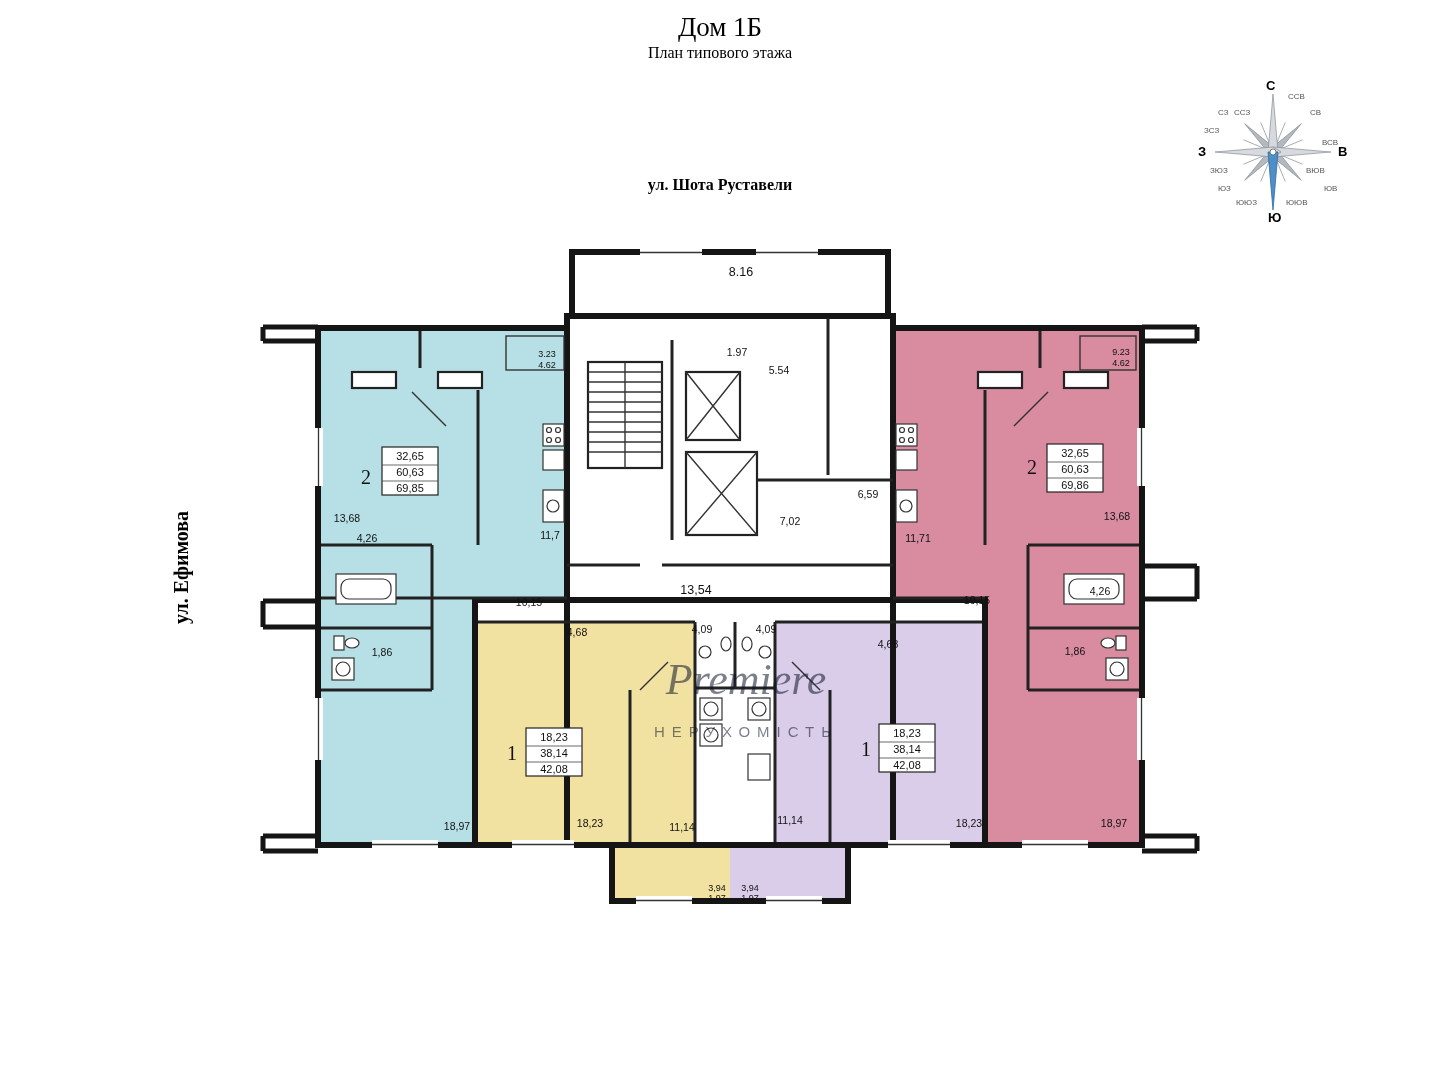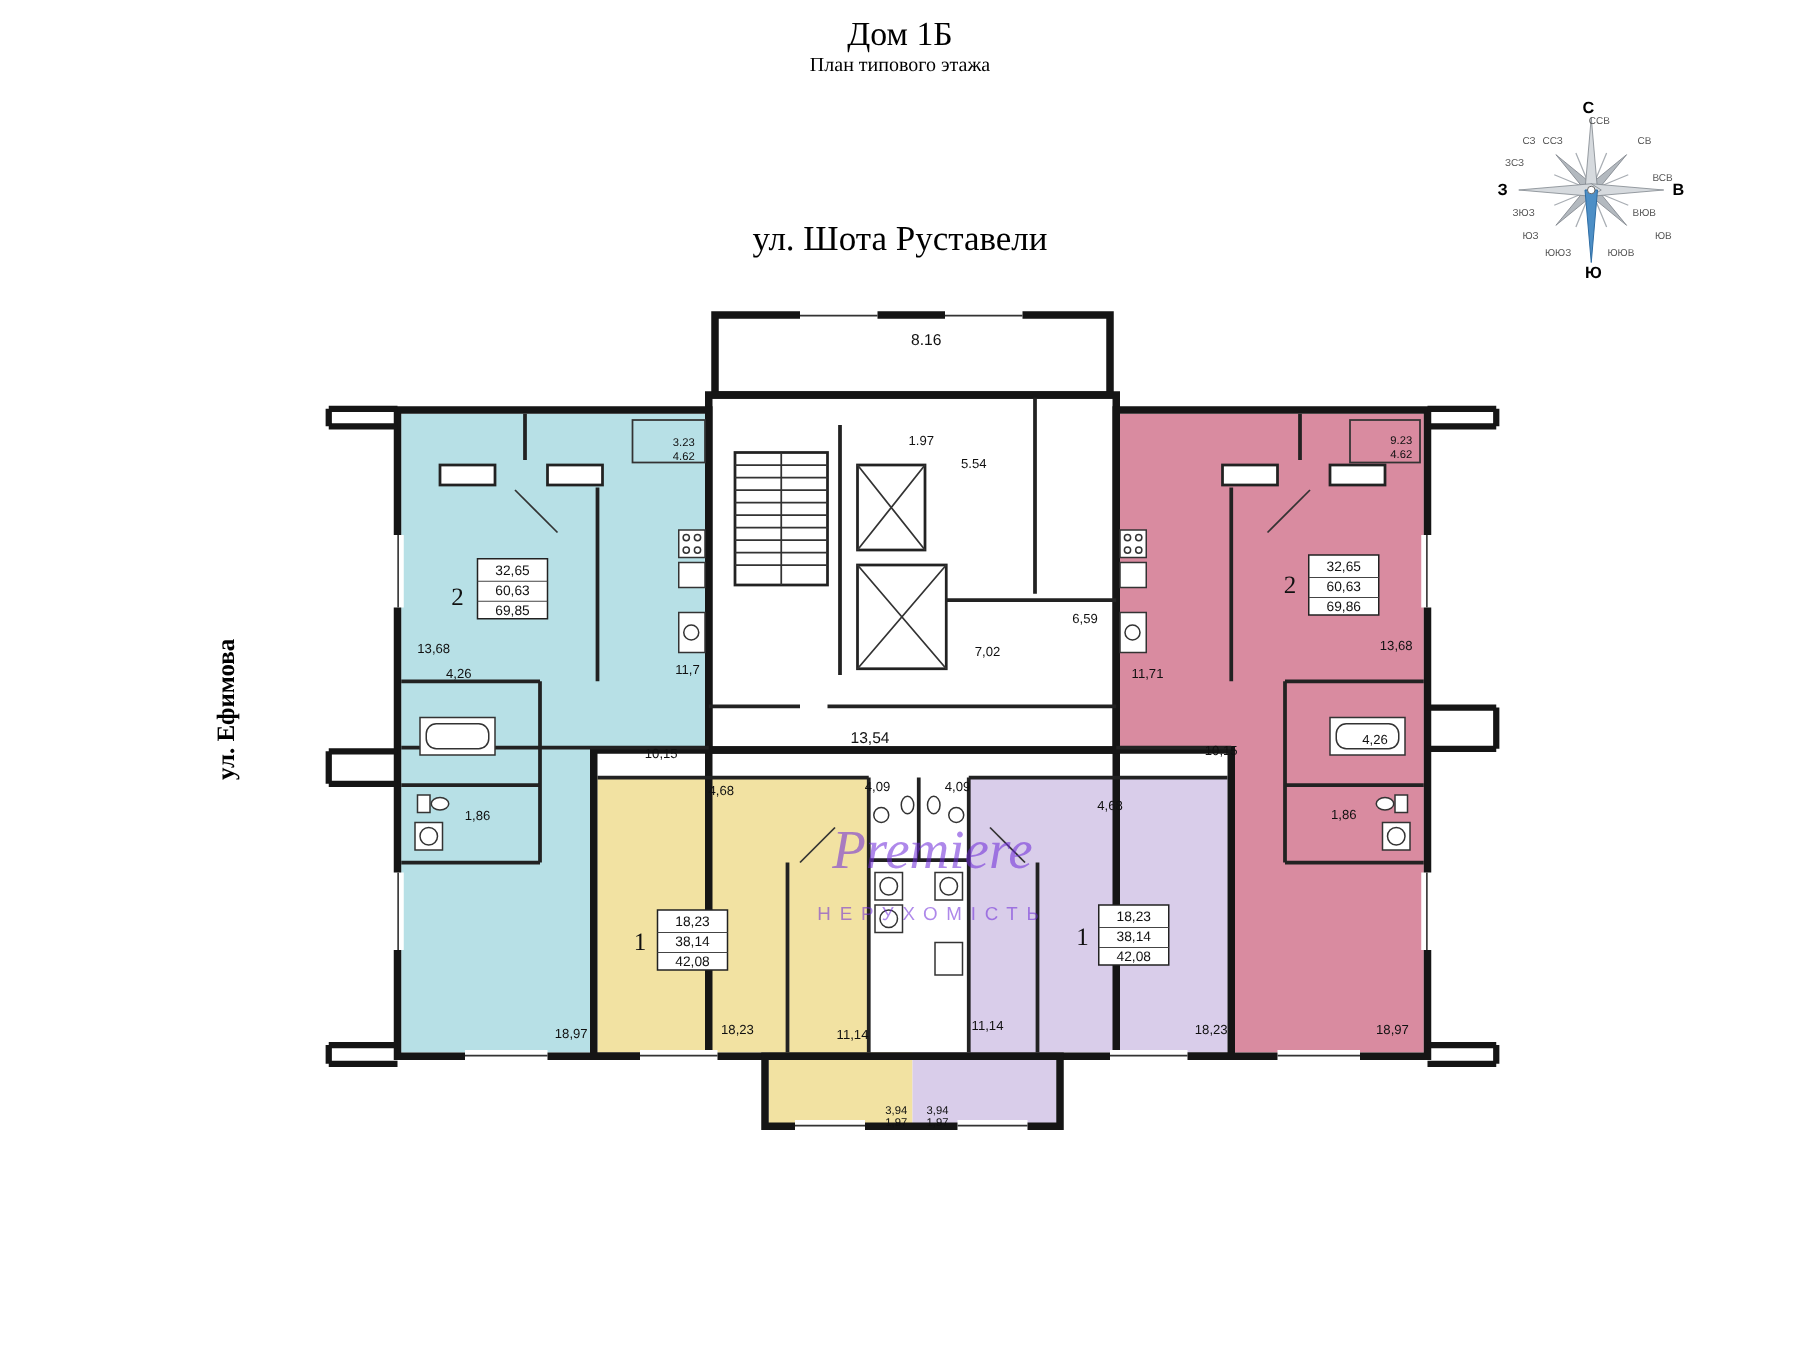--- a/index.html
+++ b/index.html
@@ -1,27 +1,27 @@
 <!DOCTYPE html>
 <html><head>
 <meta charset="utf-8">
 <style>
   *{margin:0;padding:0;box-sizing:border-box}
   body{background:#fff}
   .page{position:relative;width:1440px;height:1056px;background:#fff;font-family:"Liberation Serif",serif;overflow:hidden}
   .title{position:absolute;left:0;right:0;text-align:center;color:#000}
   #title-line1{top:12px;font-size:27px}
   #title-line2{top:44px;font-size:16px}
-  .street-top{position:absolute;left:480px;width:480px;top:176px;text-align:center;font-weight:normal;font-size:28px;color:#000}
+  .street-top{position:absolute;left:480px;width:480px;top:176px;text-align:center;font-weight:bold;font-size:16px;color:#000}
   .street-left{position:absolute;left:170px;top:624px;transform:rotate(-90deg);transform-origin:left top;font-weight:bold;font-size:20px;white-space:nowrap;color:#000}
   .plan{position:absolute;left:0;top:0}
   .compass{position:absolute;left:1198px;top:82px;width:150px;height:150px;font-family:"Liberation Sans",sans-serif}
   .compass span{position:absolute;font-size:8px;color:#555;white-space:nowrap}
   .compass .card{font-size:13px;font-weight:bold;color:#000}
-  .watermark{position:absolute;left:596px;top:656px;width:300px;text-align:center;color:#6d28d9;opacity:.55;pointer-events:none;z-index:5}
+  .watermark{position:absolute;left:596px;top:656px;width:300px;text-align:center;color:#0f172a;opacity:.55;pointer-events:none;z-index:5}
   .wm-brand{font-size:44px;font-style:italic;font-family:"Liberation Serif",serif;line-height:1.1}
   .wm-tag{font-size:15px;letter-spacing:7px;margin-top:19px;font-family:"Liberation Sans",sans-serif}
   
   .ow{fill:none;stroke:#151515;stroke-width:6}
   .sw{stroke:#151515;stroke-width:5;fill:none}
   .iw{stroke:#222;stroke-width:3;fill:none}
   .lw{stroke:#222;stroke-width:2.2;fill:#fff}
   .tw{stroke:#333;stroke-width:1.4;fill:none}
   .fx{fill:#fff;stroke:#333;stroke-width:1.2}
   .win{fill:#fff}
@@ -66,21 +66,21 @@
       <g fill="#d6dade" stroke="#7a8087" stroke-width="0.6">
         <polygon points="75,12 70,70 75,78 80,70"></polygon>
         <polygon points="75,12 70,70 75,78 80,70" transform="rotate(90 75 70)"></polygon>
         <polygon points="75,12 70,70 75,78 80,70" transform="rotate(270 75 70)"></polygon>
       </g>
       <polygon points="70,70 80,70 75,128" fill="#4d8fc6" stroke="#2d6ca3" stroke-width="0.8"></polygon>
       <circle cx="75" cy="70" r="3" fill="#fff" stroke="#666" stroke-width="0.8"></circle>
     </svg>
     <span class="card" style="left:68px;top:-4px">С</span>
     <span style="left:36px;top:26px">ССЗ</span>
-    <span style="left:73px;top:10px">ССВ</span>
+    <span style="left:90px;top:10px">ССВ</span>
     <span style="left:20px;top:26px">СЗ</span>
     <span style="left:112px;top:26px">СВ</span>
     <span style="left:6px;top:44px">ЗСЗ</span>
     <span style="left:124px;top:56px">ВСВ</span>
     <span class="card" style="left:0px;top:62px">З</span>
     <span class="card" style="left:140px;top:62px">В</span>
     <span style="left:12px;top:84px">ЗЮЗ</span>
     <span style="left:108px;top:84px">ВЮВ</span>
     <span style="left:20px;top:102px">ЮЗ</span>
     <span style="left:126px;top:102px">ЮВ</span>

